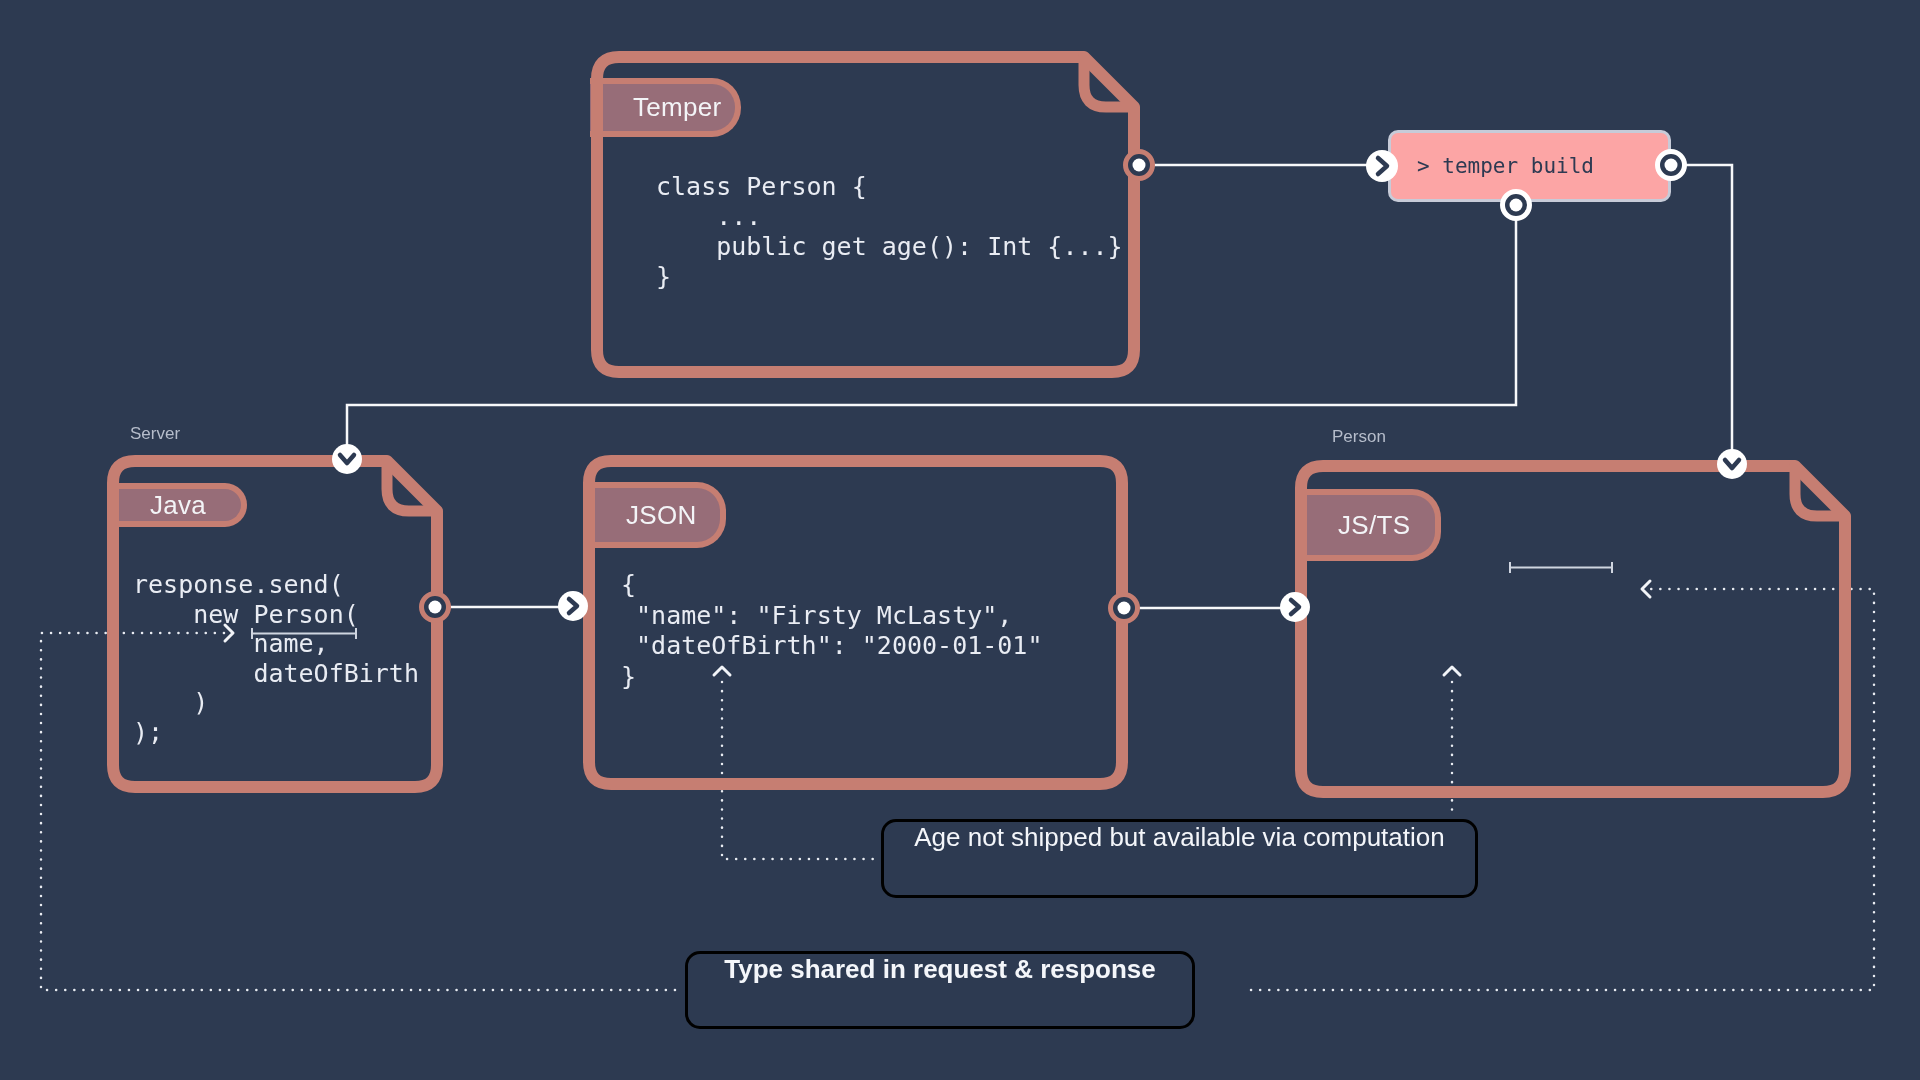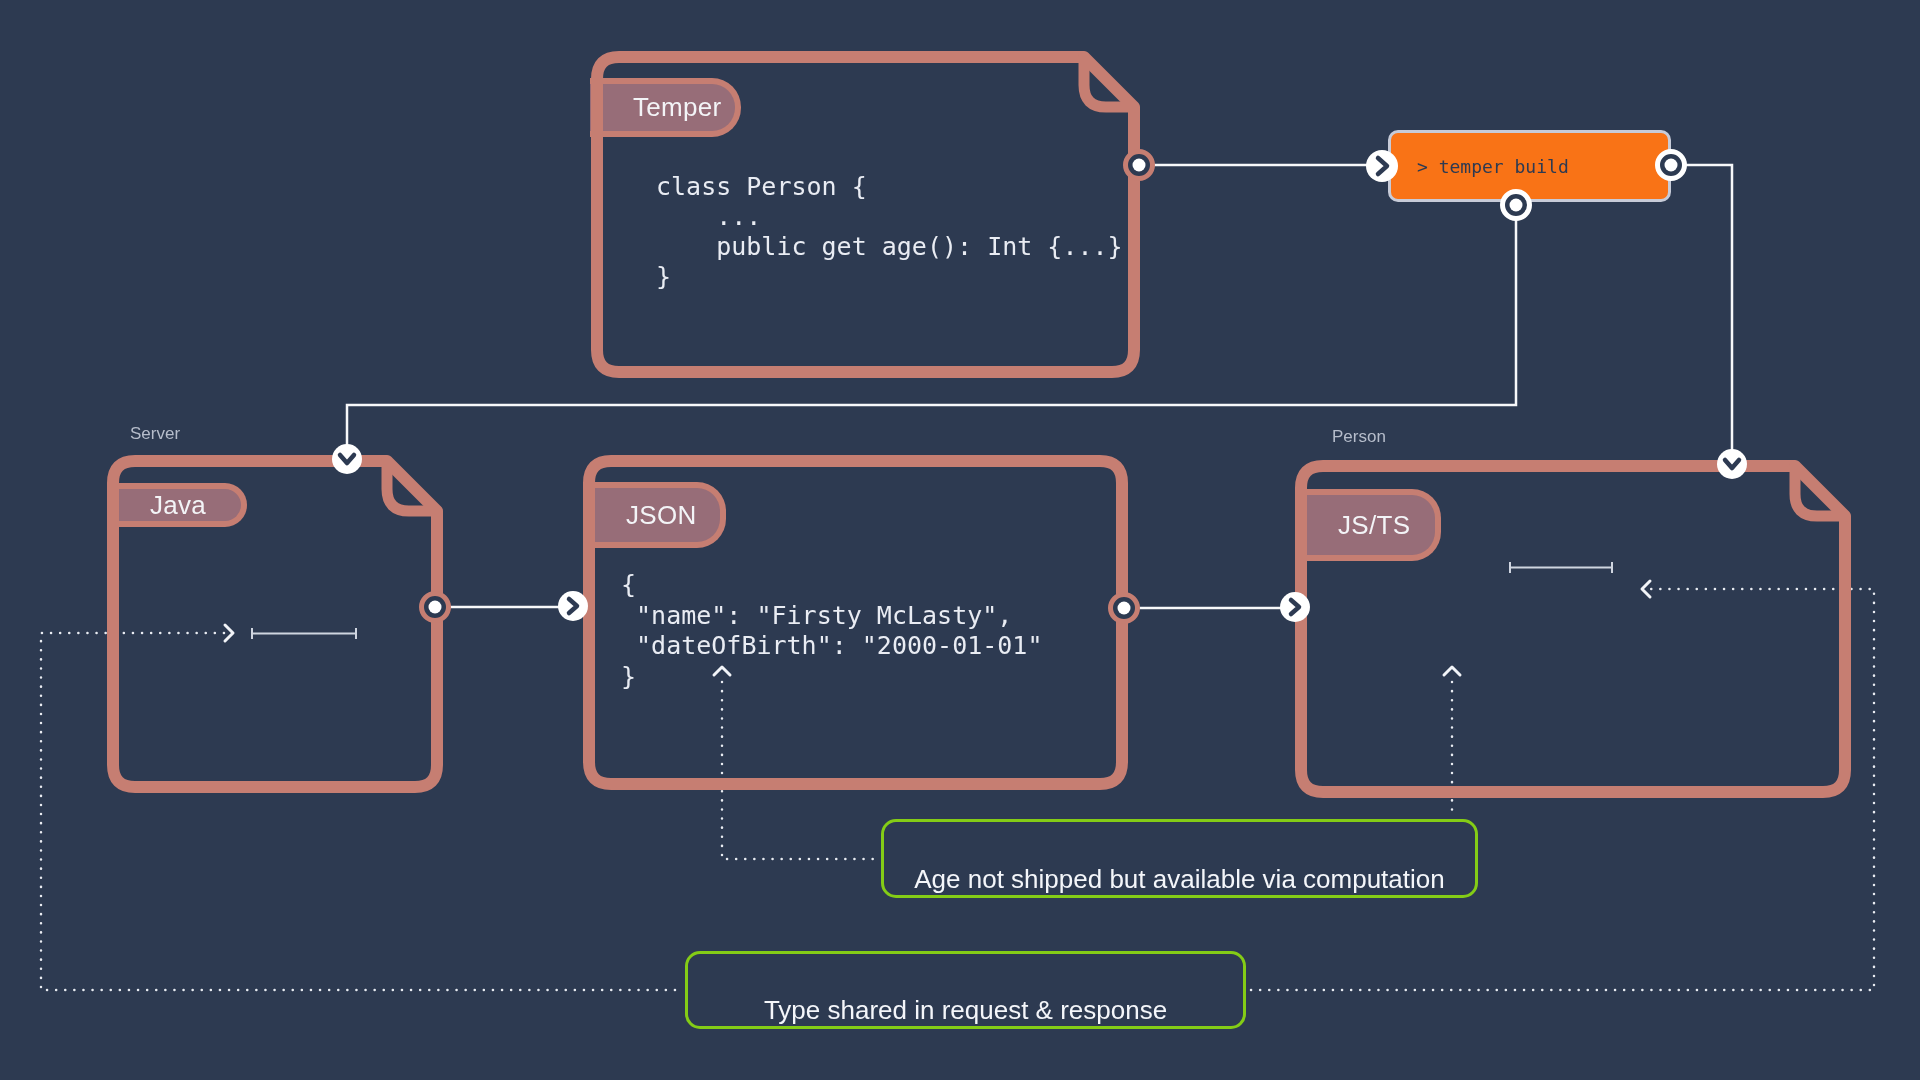--- a/index.html
+++ b/index.html
@@ -8,31 +8,31 @@
   .abs{position:absolute;}
   
   #layer-chrome{position:absolute;inset:0;z-index:1;}
   #layer-lines{position:absolute;inset:0;z-index:2;pointer-events:none;}
   #layer-text{position:absolute;inset:0;z-index:3;}
   
   .tab{box-sizing:border-box;background:#976d78;border:6px solid #c67e72;border-left:none;
        border-radius:0 29px 29px 0;display:flex;align-items:center;padding-left:43px;
        color:#f3f4f7;font-size:26px;letter-spacing:.3px;}
   
-  .chip{box-sizing:border-box;background:#f97316;border:3px solid #c7cbd8;border-radius:10px;
+  .chip{box-sizing:border-box;background:#fca5a5;border:3px solid #c7cbd8;border-radius:10px;
         display:flex;align-items:center;padding-left:26px;color:#2d3a52;
-        font-family:"DejaVu Sans Mono",monospace;font-size:18px;}
+        font-family:"DejaVu Sans Mono",monospace;font-size:21px;}
   
   pre.code{margin:0;font-family:"DejaVu Sans Mono",monospace;font-size:25px;
            color:#e9ecf3;white-space:pre;}
   
   .grouplabel{color:#b6bdcb;font-size:17px;}
   
-  .note{box-sizing:border-box;border:3px solid #84cc16;border-radius:15px;
-        display:flex;align-items:flex-end;justify-content:center;color:#f4f6fa;
+  .note{box-sizing:border-box;border:3px solid #000000;border-radius:15px;
+        display:flex;align-items:flex-start;justify-content:center;color:#f4f6fa;
         font-size:26px;white-space:nowrap;background:transparent;}
 </style>
 </head>
 <body>
 
 <div id="layer-chrome">
 
   <div class="abs tab" style="left:590px;top:78px;width:151px;height:59px;">
     <span>Temper</span>
   </div>
@@ -151,27 +151,33 @@
 
   <div class="abs grouplabel" style="left:130px;top:424px;">Server</div>
 
   <div class="abs grouplabel" style="left:1332px;top:427px;">Person</div>
 
   <pre class="code abs" style="left:656px;top:172px;line-height:30px;">class Person {
     ...
     public get age(): Int {...}
 }</pre>
 
+  <pre class="code abs" style="left:133px;top:570px;line-height:29.5px;">response.send(
+    new Person(
+        name,
+        dateOfBirth
+    )
+);</pre>
 
   <pre class="code abs" style="left:621px;top:570px;line-height:30.5px;">{
  "name": "Firsty McLasty",
  "dateOfBirth": "2000-01-01"
 }</pre>
 
 
   <div class="abs note" style="left:881px;top:819px;width:597px;height:79px;">
     <span>Age not shipped but available via computation</span>
   </div>
 
-  <div class="abs note" style="left:685px;top:951px;width:561px;height:78px;">
+  <div class="abs note" style="left:685px;top:951px;width:510px;height:78px;font-weight:bold;">
     <span>Type shared in request &amp; response</span>
   </div>
 </div>
 
 </body></html>

